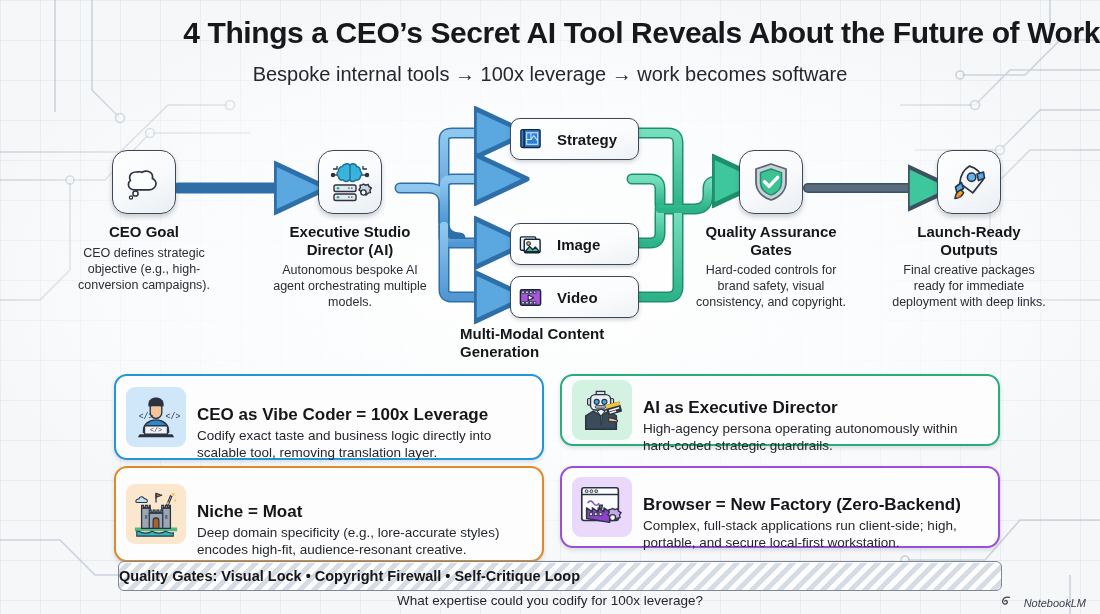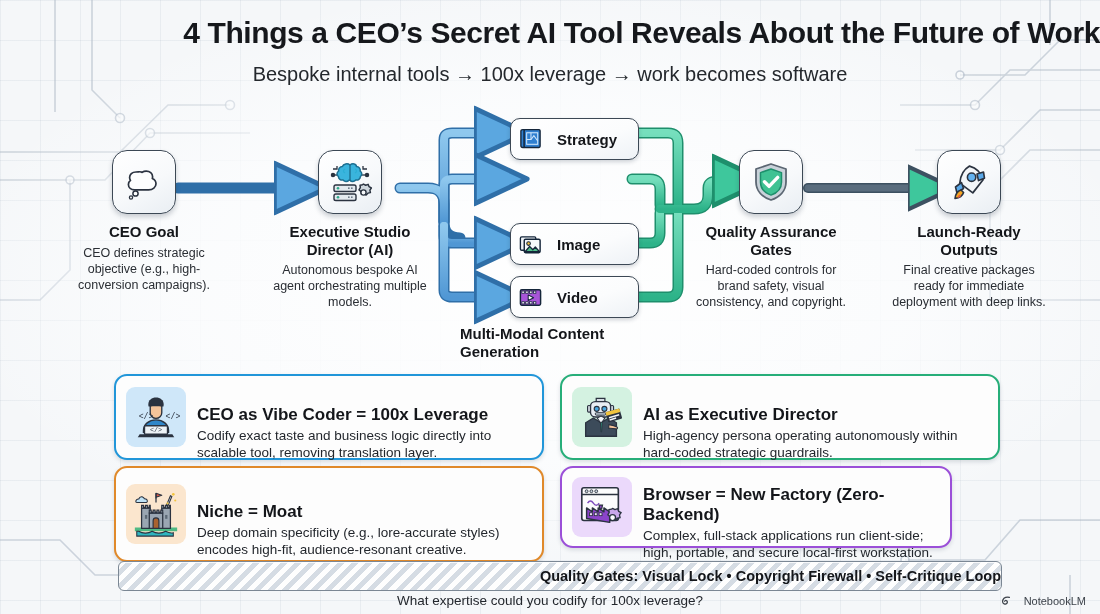--- a/index.html
+++ b/index.html
@@ -99,32 +99,32 @@
   .card-title{font-size:17px;font-weight:bold;color:#14161a;line-height:1.15;margin-top:32px;}
   .card-desc{margin-top:3px;font-size:13.5px;color:#23272d;line-height:1.26;}
 
   
   .gates-bar{
     position:absolute;left:118px;top:561px;width:882px;height:28px;
     border-radius:6px;
     border:1.5px solid #7b8794;
     background-color:#eef1f5;
     background-image:repeating-linear-gradient(135deg, rgba(255,255,255,.95) 0 5px, rgba(205,213,222,.75) 5px 10px);
-    display:flex;align-items:center;justify-content:flex-end;
+    display:flex;align-items:center;justify-content:flex-start;
     box-shadow:inset 0 1px 0 rgba(255,255,255,.8);
   }
   .gates-text{font-size:14.5px;font-weight:bold;color:#14161a;}
   .question{
     position:absolute;left:0;right:0;top:593px;text-align:center;
     font-size:13.5px;color:#23272d;
   }
   .watermark{
     position:absolute;right:14px;top:595px;
-    display:flex;align-items:flex-start;gap:12px;
-    font-size:11px;color:#3d434b;
+    display:flex;align-items:flex-end;gap:12px;
+    font-size:11px;color:#3d434b;font-style:italic;
   }
 </style>
 </head>
 <body>
 
 <div id="stage">
 
   <div class="bg-grid"></div>
 
   <svg class="bg-circuit" viewBox="0 0 1100 614">
@@ -363,21 +363,21 @@
         <text x="8" y="28" font-size="8.5" font-family="'Liberation Mono',monospace" fill="#2b3340">&lt;/&gt;</text>
         <text x="36" y="28" font-size="8.5" font-family="'Liberation Mono',monospace" fill="#2b3340">&lt;/&gt;</text>
       </svg>
     </div>
     <div class="card-body">
       <div class="card-title">CEO as Vibe Coder = 100x Leverage</div>
       <div class="card-desc">Codify exact taste and business logic directly into scalable tool, removing translation layer.</div>
     </div>
   </div>
 
-  <div class="card" style="left:560px;top:374px;width:440px;height:86px;border:2.4px solid #27ae79;">
+  <div class="card" style="left:560px;top:374px;width:440px;height:72px;border:2.4px solid #27ae79;">
     <div class="card-ico" style="background:#d4f2e1;">
       <svg width="50" height="50" viewBox="0 0 52 52">
         <path d="M20 6.5h9v4h-9z" fill="#d7dee5" stroke="#2b3340" stroke-width="1.3"></path>
         <rect x="14" y="10" width="21" height="16" rx="5" fill="#e8eef3" stroke="#2b3340" stroke-width="1.5"></rect>
         <circle cx="20.5" cy="17.5" r="2.6" fill="#4aa8e0" stroke="#2b3340" stroke-width="1.2"></circle>
         <circle cx="28.5" cy="17.5" r="2.6" fill="#4aa8e0" stroke="#2b3340" stroke-width="1.2"></circle>
         <rect x="19" y="21.5" width="11" height="2.6" rx="1.2" fill="#b9c5cf" stroke="#2b3340" stroke-width="1"></rect>
         <rect x="11" y="14" width="3" height="7" rx="1.2" fill="#d7dee5" stroke="#2b3340" stroke-width="1.2"></rect>
         <rect x="35" y="14" width="3" height="7" rx="1.2" fill="#d7dee5" stroke="#2b3340" stroke-width="1.2"></rect>
         <path d="M17 27l8 5 8-5 8 5v14H9V32z" fill="#3c4b5a" stroke="#2b3340" stroke-width="1.4"></path>
@@ -430,21 +430,21 @@
           </g>
         <path d="M8 44c4 2.5 10 2.5 14 0 4 2.5 10 2.5 14 0 3 1.6 6 2 8 1.5v3.5H6V44z" fill="#2fb5bf" stroke="#2b3340" stroke-width="1.1"></path>
       </svg>
     </div>
     <div class="card-body">
       <div class="card-title">Niche = Moat</div>
       <div class="card-desc">Deep domain specificity (e.g., lore-accurate styles) encodes high-fit, audience-resonant creative.</div>
     </div>
   </div>
 
-  <div class="card" style="left:560px;top:466px;width:392px;height:82px;border:2.4px solid #9b4fd8;">
+  <div class="card" style="left:560px;top:466px;width:440px;height:82px;border:2.4px solid #9b4fd8;">
     <div class="card-ico" style="background:#ebd9fb;">
       <svg width="50" height="50" viewBox="0 0 52 52">
         <rect x="5" y="6" width="38" height="34" rx="2.2" fill="#fbfcfd" stroke="#2b3340" stroke-width="1.7"></rect>
         <path d="M5 13h38" stroke="#2b3340" stroke-width="1.5"></path>
         <g fill="#cdd6df" stroke="#2b3340" stroke-width=".9">
             <circle cx="10" cy="9.6" r="1.5"></circle>
             <circle cx="15" cy="9.6" r="1.5"></circle>
             <circle cx="20" cy="9.6" r="1.5"></circle>
           </g>
         <path d="M11 22c2-3 4-3 6 0s4 3 6 0" fill="none" stroke="#7c4bbd" stroke-width="1.5"></path>

